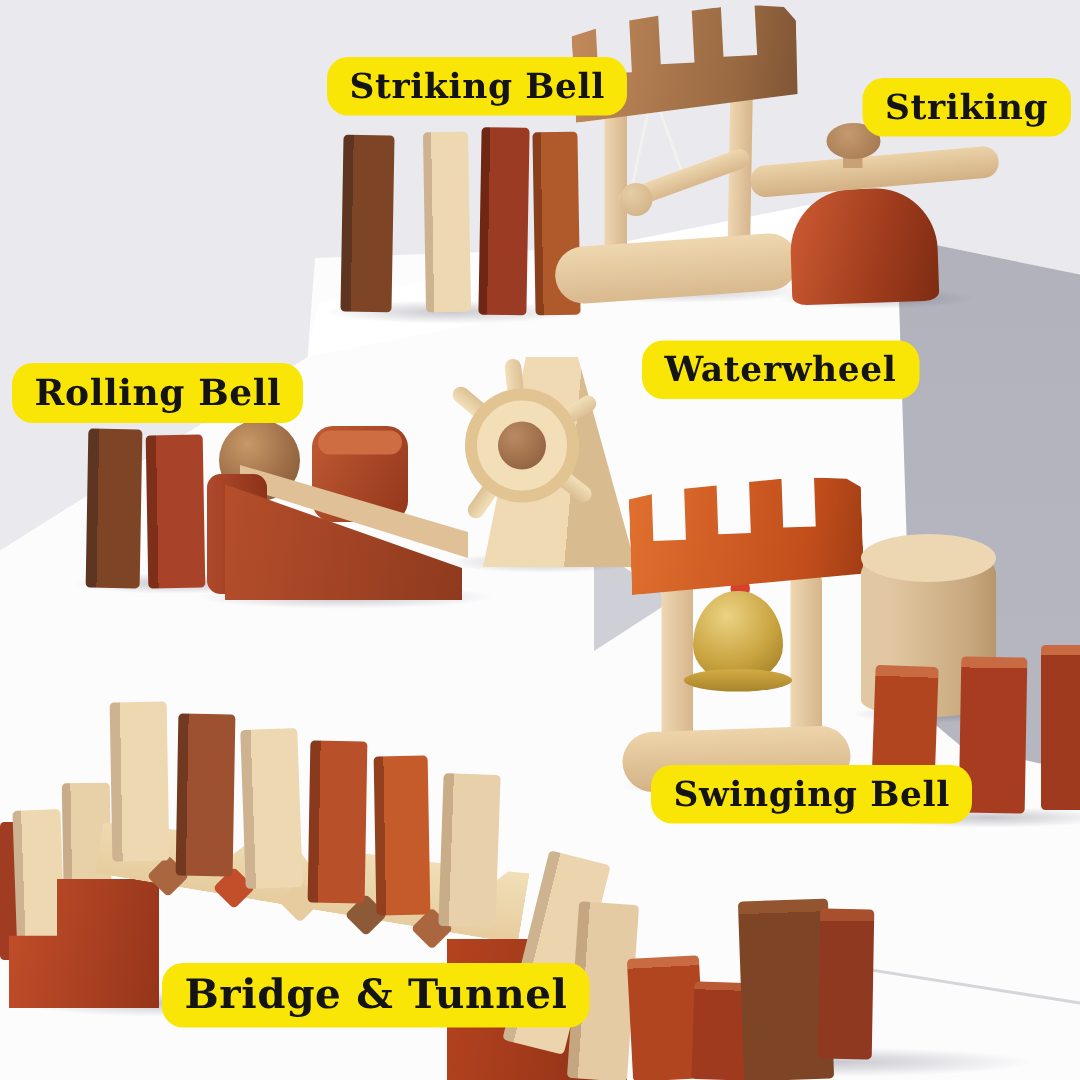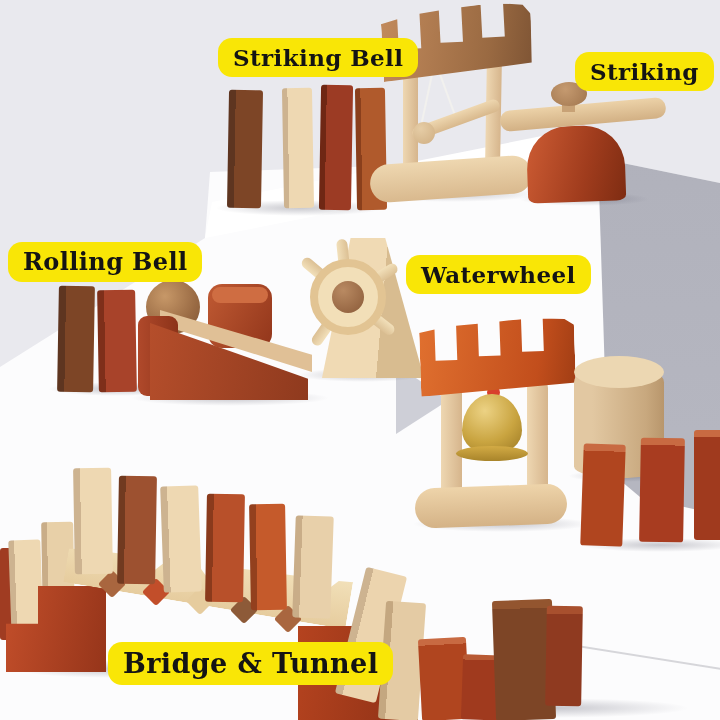--- a/index.html
+++ b/index.html
@@ -180,16 +180,17 @@
   <div class="domino" style="left:462px;top:655px;width:46px;height:65px;transform:rotate(2deg);
               background:linear-gradient(180deg,#b85a34 0 8%,#a03a1e 8%);"></div>
   <div class="domino" style="left:494px;top:600px;width:60px;height:120px;transform:rotate(-2deg);
               background:linear-gradient(180deg,#93552f 0 7%,var(--wood-darkbrown,#7d4526) 7%);"></div>
   <div class="domino" style="left:546px;top:606px;width:36px;height:100px;transform:rotate(1deg);
               background:linear-gradient(180deg,#a8502e 0 8%,#8f3a20 8%);"></div>
 
   <div class="pill" style="left:218px;top:38px;"><span>Striking Bell</span></div>
   <div class="pill" style="left:575px;top:52px;"><span>Striking</span></div>
   <div class="pill" style="left:8px;top:242px;font-size:24px;"><span>Rolling Bell</span></div>
-  <div class="pill" style="left:406px;top:227px;margin-top:28px;"><span>Waterwheel</span></div>
+  <div class="pill" style="left:428px;top:227px;"><span>Waterwheel</span></div>
+  <div class="pill" style="left:434px;top:510px;"><span>Swinging Bell</span></div>
   <div class="pill" style="left:108px;top:642px;font-size:27px;"><span>Bridge &amp; Tunnel</span></div>
 
 </div>
 
 </body></html>

